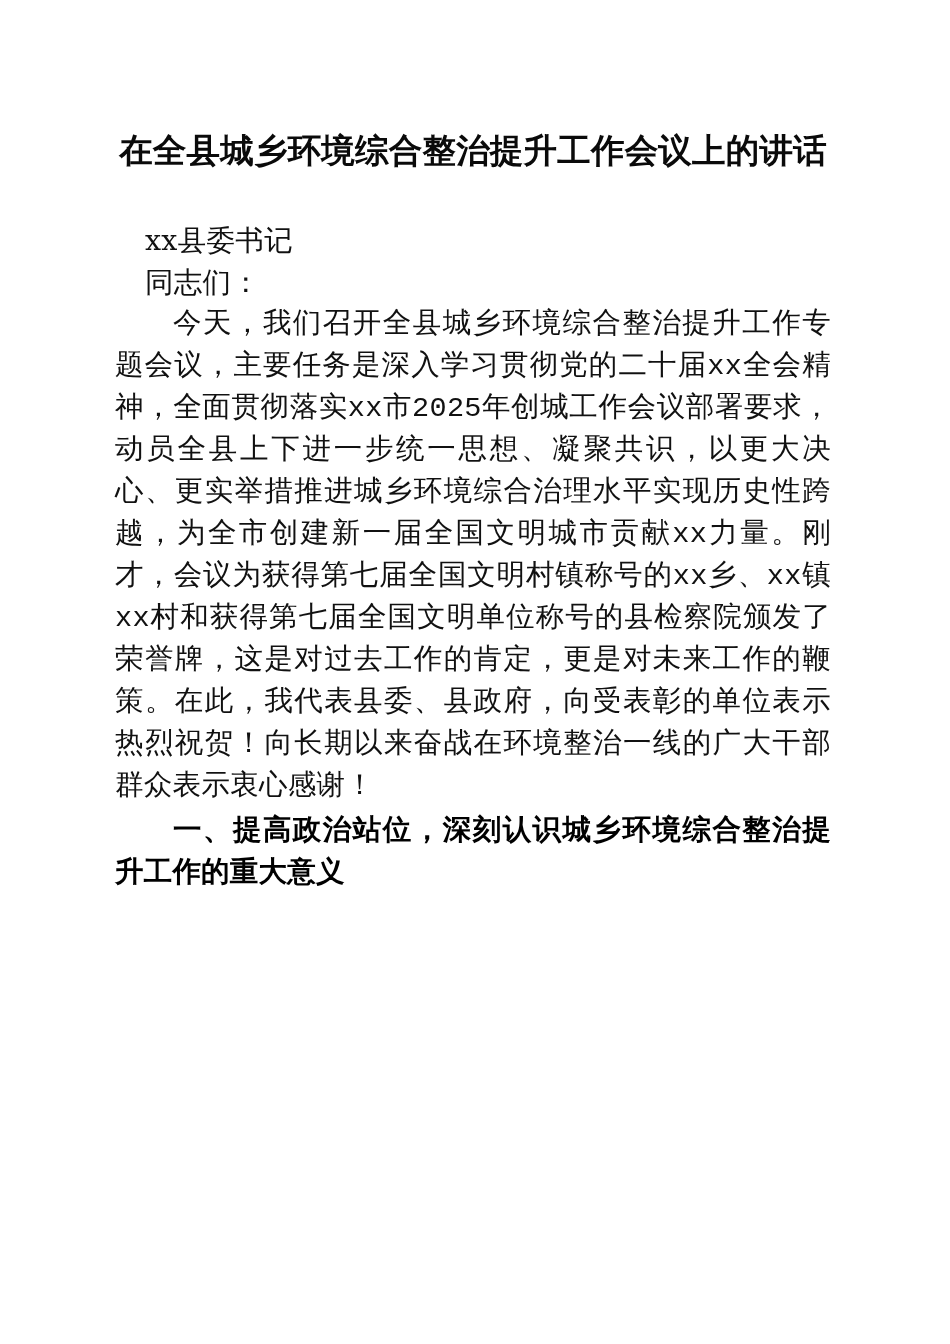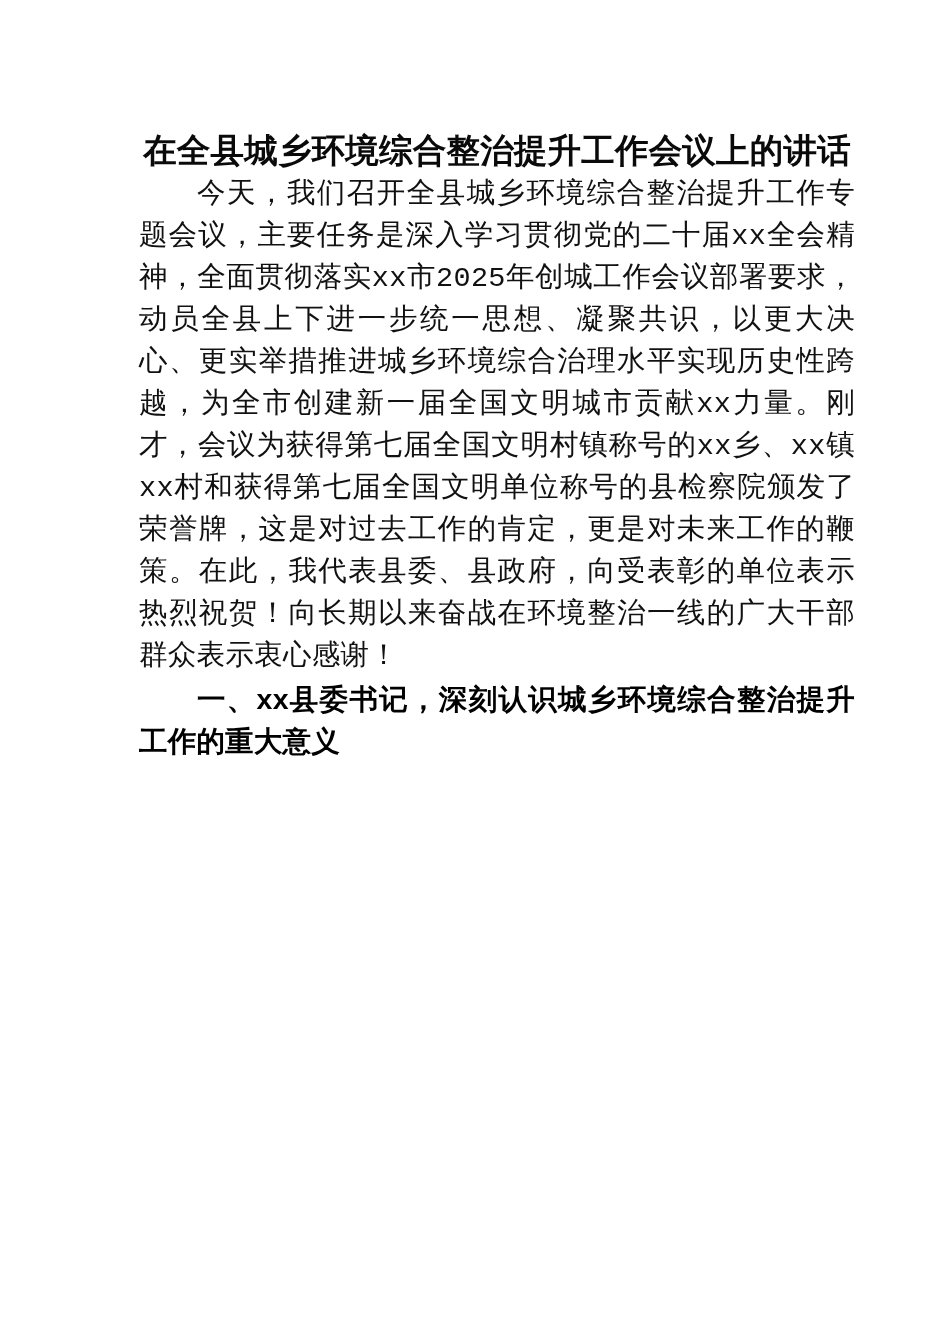--- a/index.html
+++ b/index.html
@@ -23,21 +23,20 @@
     background: #ffffff;
     box-sizing: border-box;
   }
 
   
   #content {
     position: absolute;
     left: 115px;
     top: 0;
     width: 716px;
-    margin-left: 24px;
   }
 
   .doc-title {
     font-family: "Liberation Serif", "DejaVu Serif", serif;
     font-weight: bold;
     font-size: 33.5px;
     line-height: 46px;
     text-align: center;
     letter-spacing: 0.2px;
     margin: 0;
@@ -87,22 +86,24 @@
   }
 </style>
 </head>
 <body>
 
 <div id="page">
   <div id="content">
 
     <h1 class="doc-title">在全县城乡环境综合整治提升工作会议上的讲话</h1>
 
+    <p class="byline">xx县委书记</p>
 
+    <p class="salutation">同志们：</p>
 
     <p class="para">今天，我们召开全县城乡环境综合整治提升工作专题会议，主要任务是深入学习贯彻党的二十届xx全会精神，全面贯彻落实xx市2025年创城工作会议部署要求，动员全县上下进一步统一思想、凝聚共识，以更大决心、更实举措推进城乡环境综合治理水平实现历史性跨越，为全市创建新一届全国文明城市贡献xx力量。刚才，会议为获得第七届全国文明村镇称号的xx乡、xx镇xx村和获得第七届全国文明单位称号的县检察院颁发了荣誉牌，这是对过去工作的肯定，更是对未来工作的鞭策。在此，我代表县委、县政府，向受表彰的单位表示热烈祝贺！向长期以来奋战在环境整治一线的广大干部群众表示衷心感谢！</p>
 
 
-    <p class="section-heading">一、xx县委书记，深刻认识城乡环境综合整治提升工作的重大意义</p>
+    <p class="section-heading">一、提高政治站位，深刻认识城乡环境综合整治提升工作的重大意义</p>
 
 
   </div>
 </div>
 
 </body></html>

